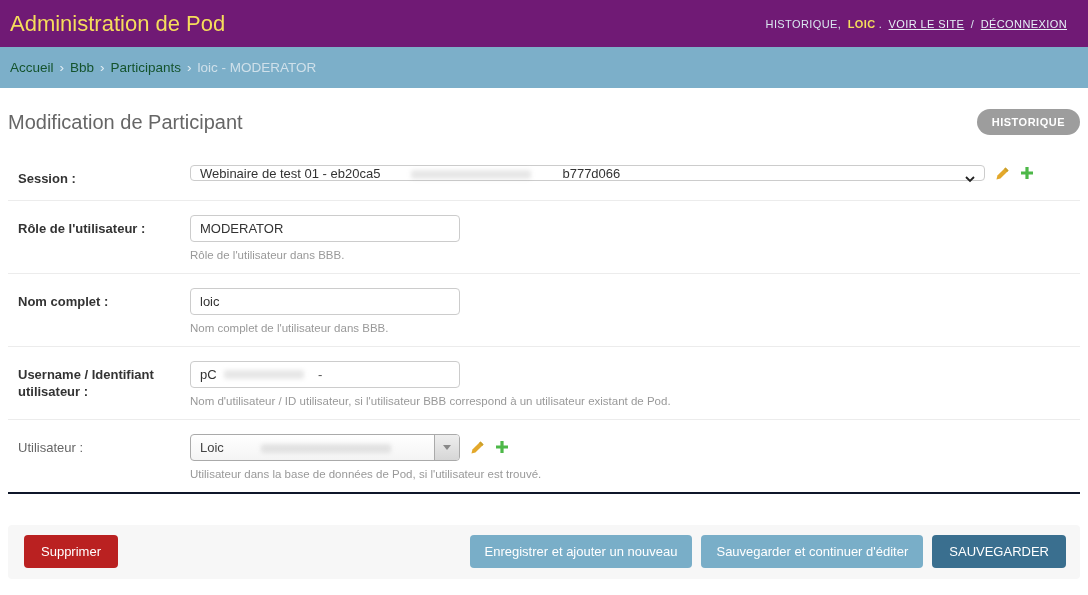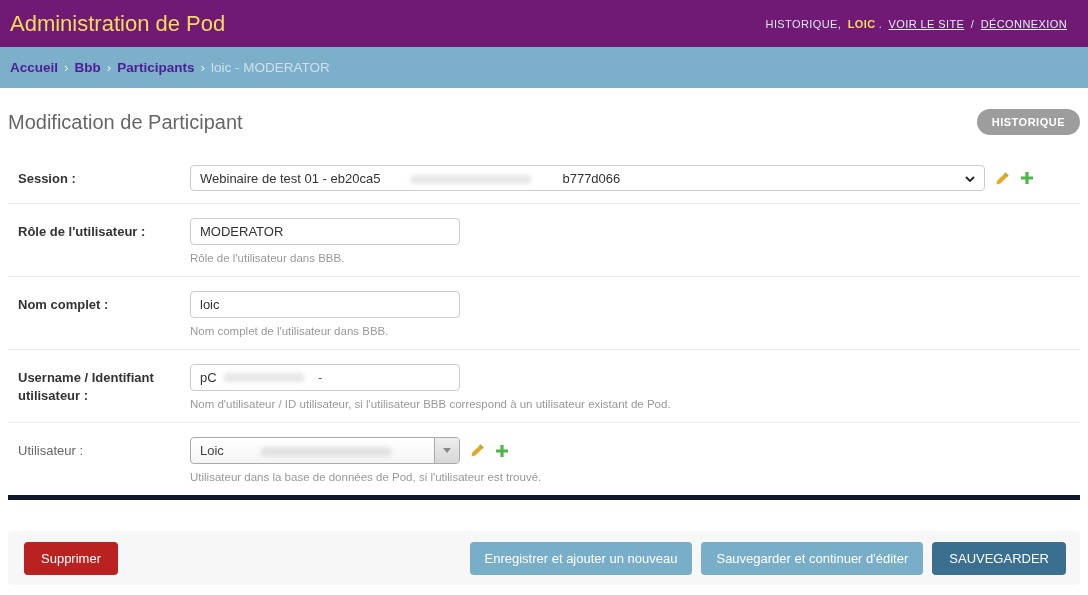--- a/index.html
+++ b/index.html
@@ -16,21 +16,21 @@
   .header-right { font-size: 11px; letter-spacing: .4px; color: #d9e7ef; white-space: nowrap; }
   .header-right .uname { color: #f5dd5b; font-weight: bold; }
   .header-right a-like, .hlink { color: #e7f1f7; text-decoration: underline; cursor: pointer; }
   .header-right span { margin-right: 3px; }
 
   
   .breadcrumb {
     height: 41px; background: #7cafc9; display: flex; align-items: center;
     padding: 0 10px; font-size: 13.5px; color: #fff;
   }
-  .breadcrumb .crumb { color: #4c1d95; font-weight: 700; cursor: pointer; }
+  .breadcrumb .crumb { color: #14532d; font-weight: 400; cursor: pointer; }
   .breadcrumb .sep { color: #e3eef5; margin: 0 6px; font-weight: 400; }
   .breadcrumb .current { color: #cfe0ea; font-weight: 400; }
 
   
   .title-row {
     display: flex; align-items: center; justify-content: space-between;
     margin: 21px 8px 0 8px;
   }
   .page-title { font-size: 20px; font-weight: 400; color: #666; }
   .history-btn {
@@ -39,39 +39,39 @@
     padding: 7px 15px; border-radius: 14px;
     font-family: "Liberation Sans", sans-serif;
   }
 
   
   .form { margin: 16px 8px 0 8px; }
   .form-row {
     display: flex; align-items: flex-start;
     padding: 14px 0 12px 0; border-bottom: 1px solid #ececec;
   }
-  .form-row:last-of-type { border-bottom: 5px solid #0f172a; }
+  .form-row:last-of-type { border-bottom: 2px solid #0f172a; }
   .flabel {
     width: 182px; flex: 0 0 182px; padding: 5px 12px 0 10px;
     font-size: 13px; font-weight: bold; color: #333; line-height: 1.35;
   }
   .flabel.normal { font-weight: 400; color: #666; }
   .field { display: flex; flex-direction: column; }
   .field-line { display: flex; align-items: center; }
 
   .text-input {
     width: 270px; height: 27px; border: 1px solid #ccc; border-radius: 4px;
     padding: 4px 9px; font-size: 13px; color: #333;
     font-family: "Liberation Sans", sans-serif; background: #fff;
   }
   .help { font-size: 11.5px; color: #999; margin-top: 7px; }
 
   
   .big-select {
-    position: relative; width: 795px; height: 26px;
+    position: relative; width: 795px; height: 16px;
     border: 1px solid #ccc; border-radius: 4px; background: #fff;
     display: flex; align-items: center; padding: 0 26px 0 9px;
     font-size: 13px; color: #333; cursor: pointer;
   }
   .big-select .gap { display: inline-block; width: 182px; }
   .big-select .chev { position: absolute; right: 8px; top: 7px; }
 
   
   .input-wrap { position: relative; width: 270px; }
   .input-wrap .dash-overlay {

